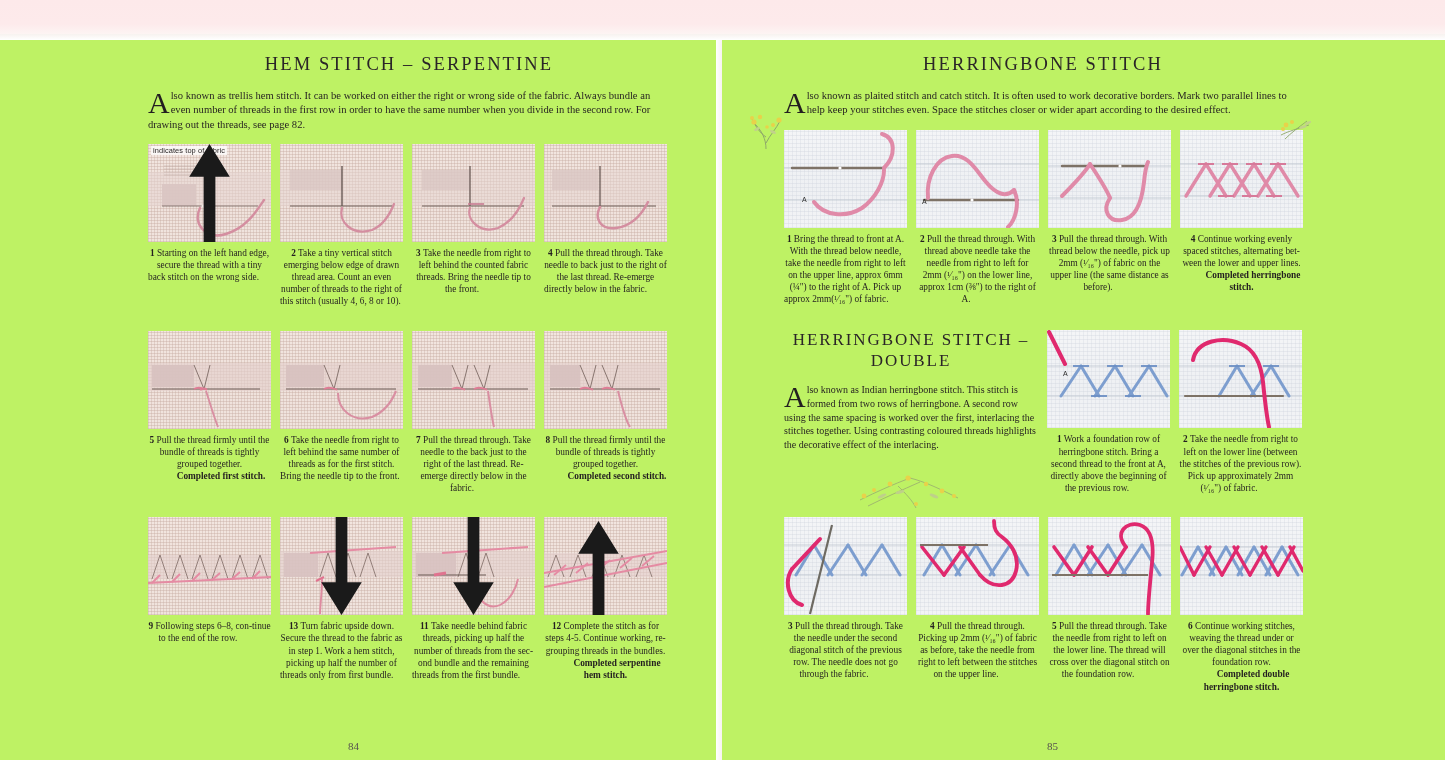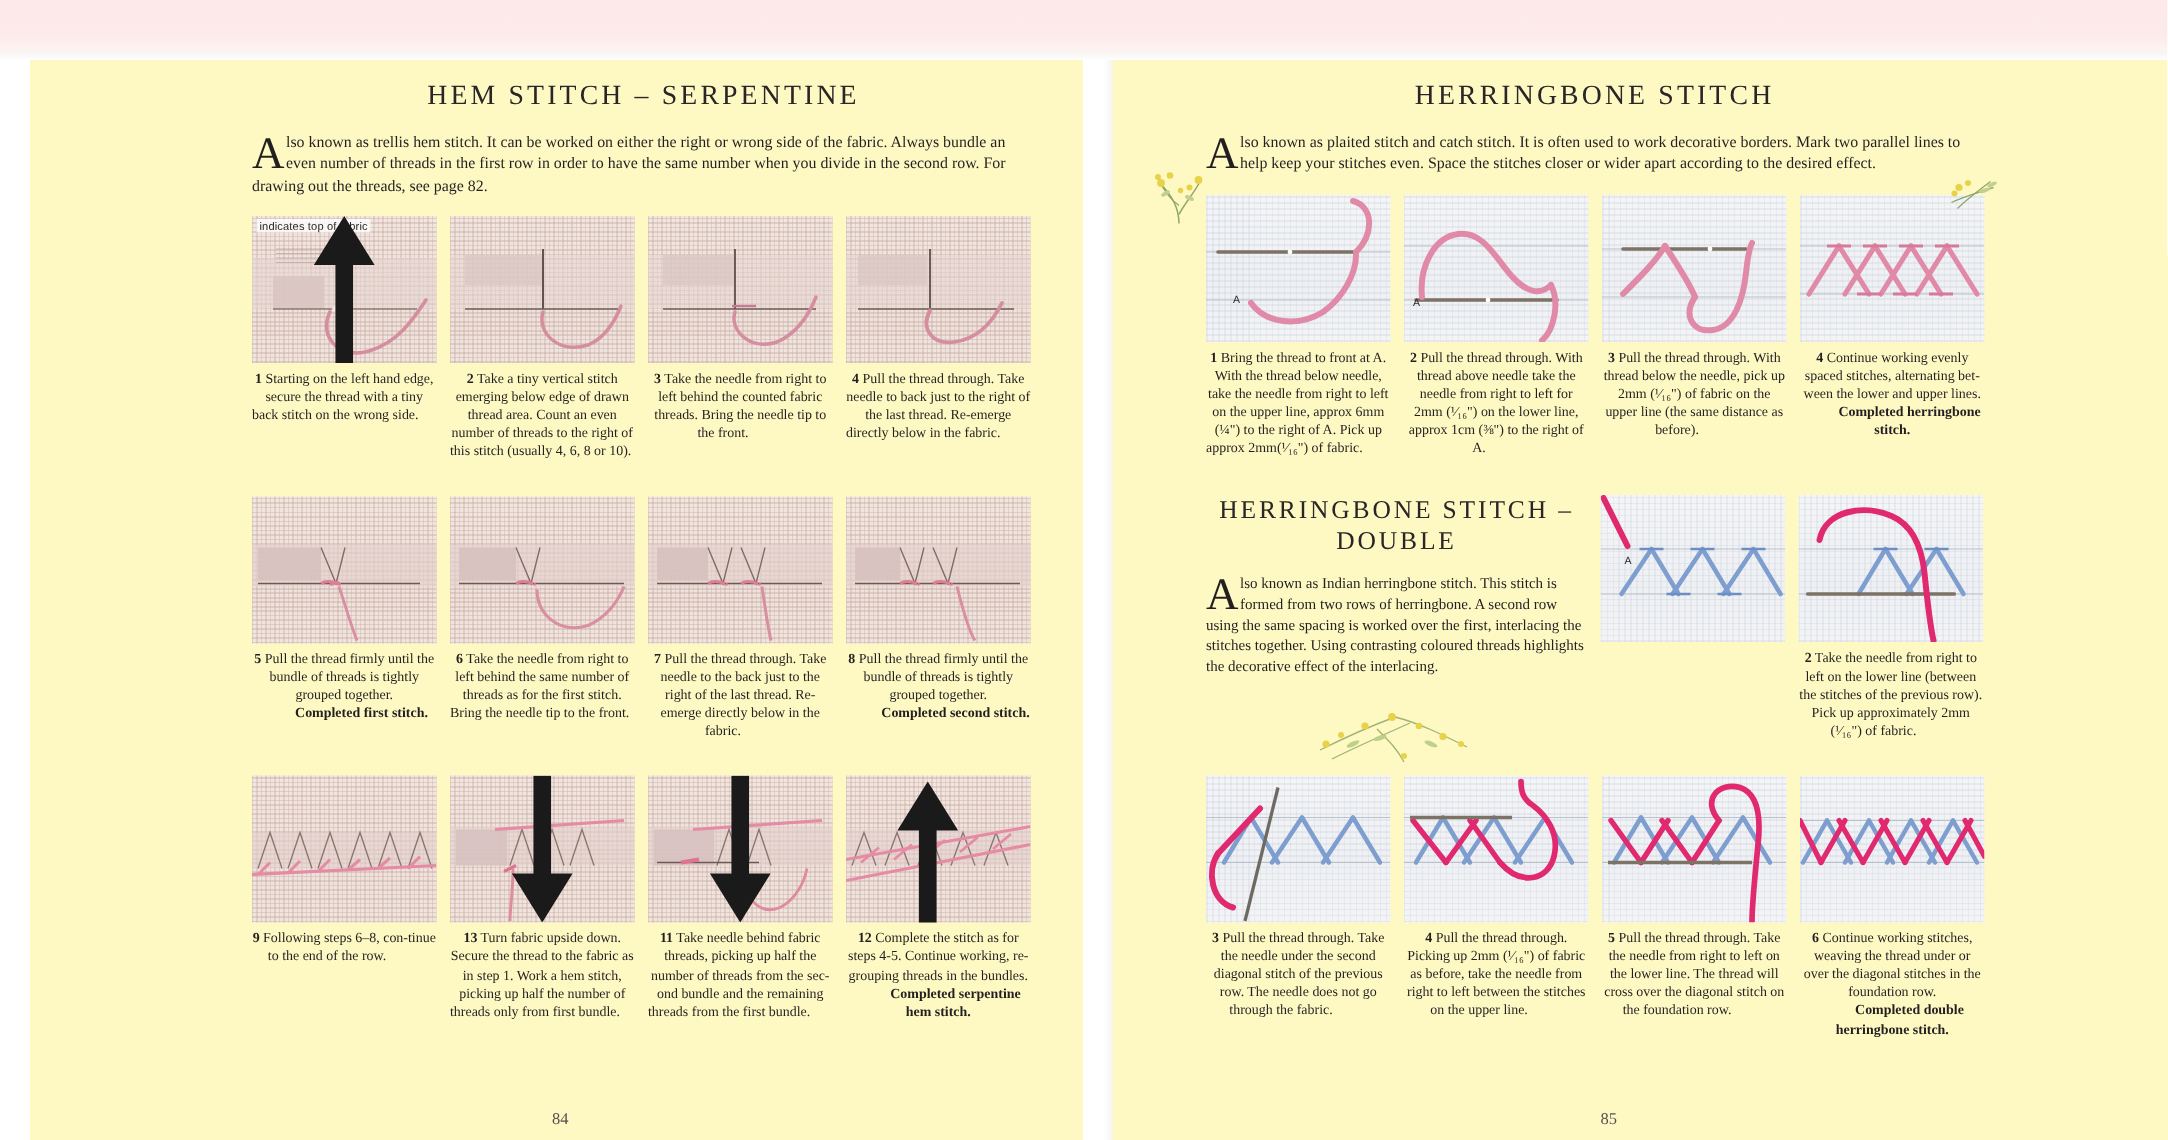--- a/index.html
+++ b/index.html
@@ -26,22 +26,21 @@
   }
   .spread {
     position: absolute;
     top: 40px; left: 0;
     width: 1445px; height: 720px;
     display: flex;
   }
   .page {
     position: relative;
     height: 720px;
-    background: #fef9c3;
-    margin-left: 20px;
+    background: #bef264;
   }
   .page-left  { width: 722px; }
   .page-right { width: 723px; }
   .gutter {
     position: absolute;
     left: 716px; top: 0; width: 14px; height: 720px;
     background: linear-gradient(90deg, #ffffff 0%, #f6f2f0 45%, #efe9e7 50%, #f8f5f3 56%, #ffffff 100%);
     pointer-events: none;
   }
   .page-inner-left  { position: absolute; left: 148px; top: 0; width: 522px; }
@@ -642,20 +641,25 @@
                   <path d="M26 36 L 42 36"></path>
                     <path d="M60 36 L 76 36"></path>
                     <path d="M94 36 L 110 36"></path>
                   <path d="M44 66 L 60 66"></path>
                     <path d="M78 66 L 94 66"></path>
                 </g>
                 <path d="M2 2 L 18 34" fill="none" stroke="#e0296e" stroke-width="4" stroke-linecap="round"></path>
                 <text x="16" y="46" font-size="7" fill="#2b2b2b" font-family="Liberation Sans, sans-serif">A</text>
               </svg>
             </div>
+            <p class="caption">
+              <span class="num">1</span>
+              <span>Work a foundation row of herringbone stitch. Bring a second thread to the front at A, directly above the beginning of the previous row.</span>
+              <span class="done"></span>
+            </p>
           </div>
 
           <div class="cell">
             <div class="photo linen">
               <svg viewBox="0 0 123 98" preserveAspectRatio="none">
                 <line x1="0" y1="36" x2="123" y2="36" stroke="#b9c2cc" stroke-width="0.7"></line>
                 <line x1="0" y1="66" x2="123" y2="66" stroke="#b9c2cc" stroke-width="0.7"></line>
                 <g stroke="#7d9ecf" stroke-width="3" fill="none" stroke-linecap="round">
                   <path d="M40 66 L 58 36"></path>
                     <path d="M58 36 L 76 66"></path>

